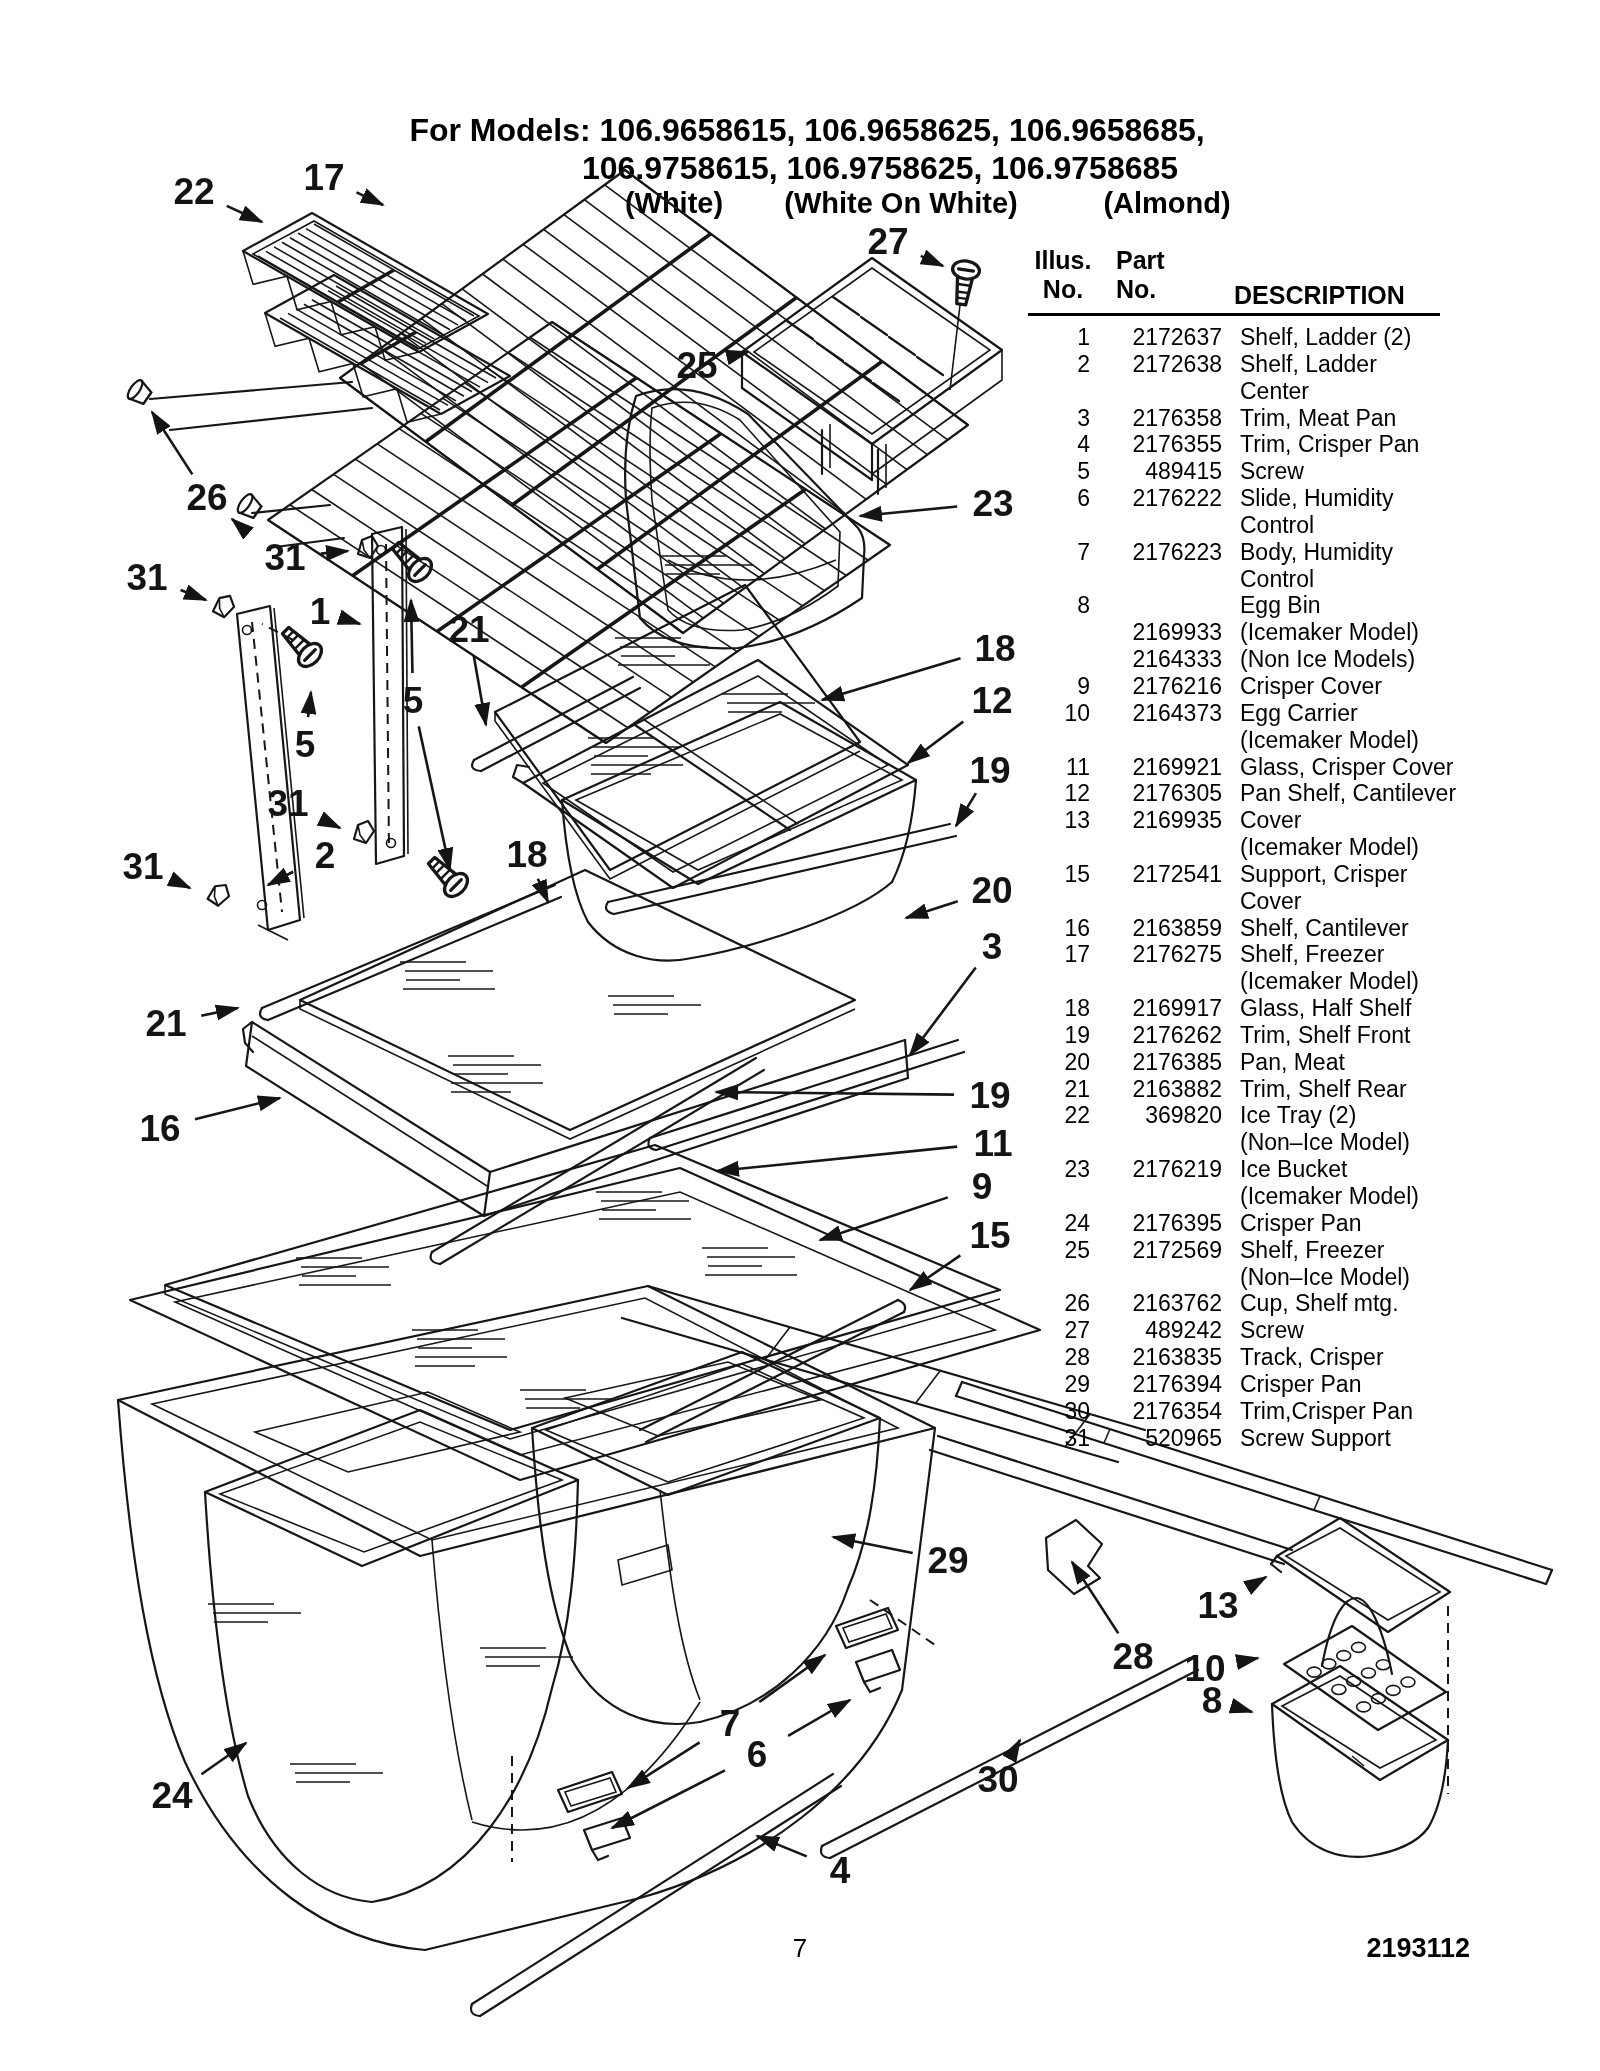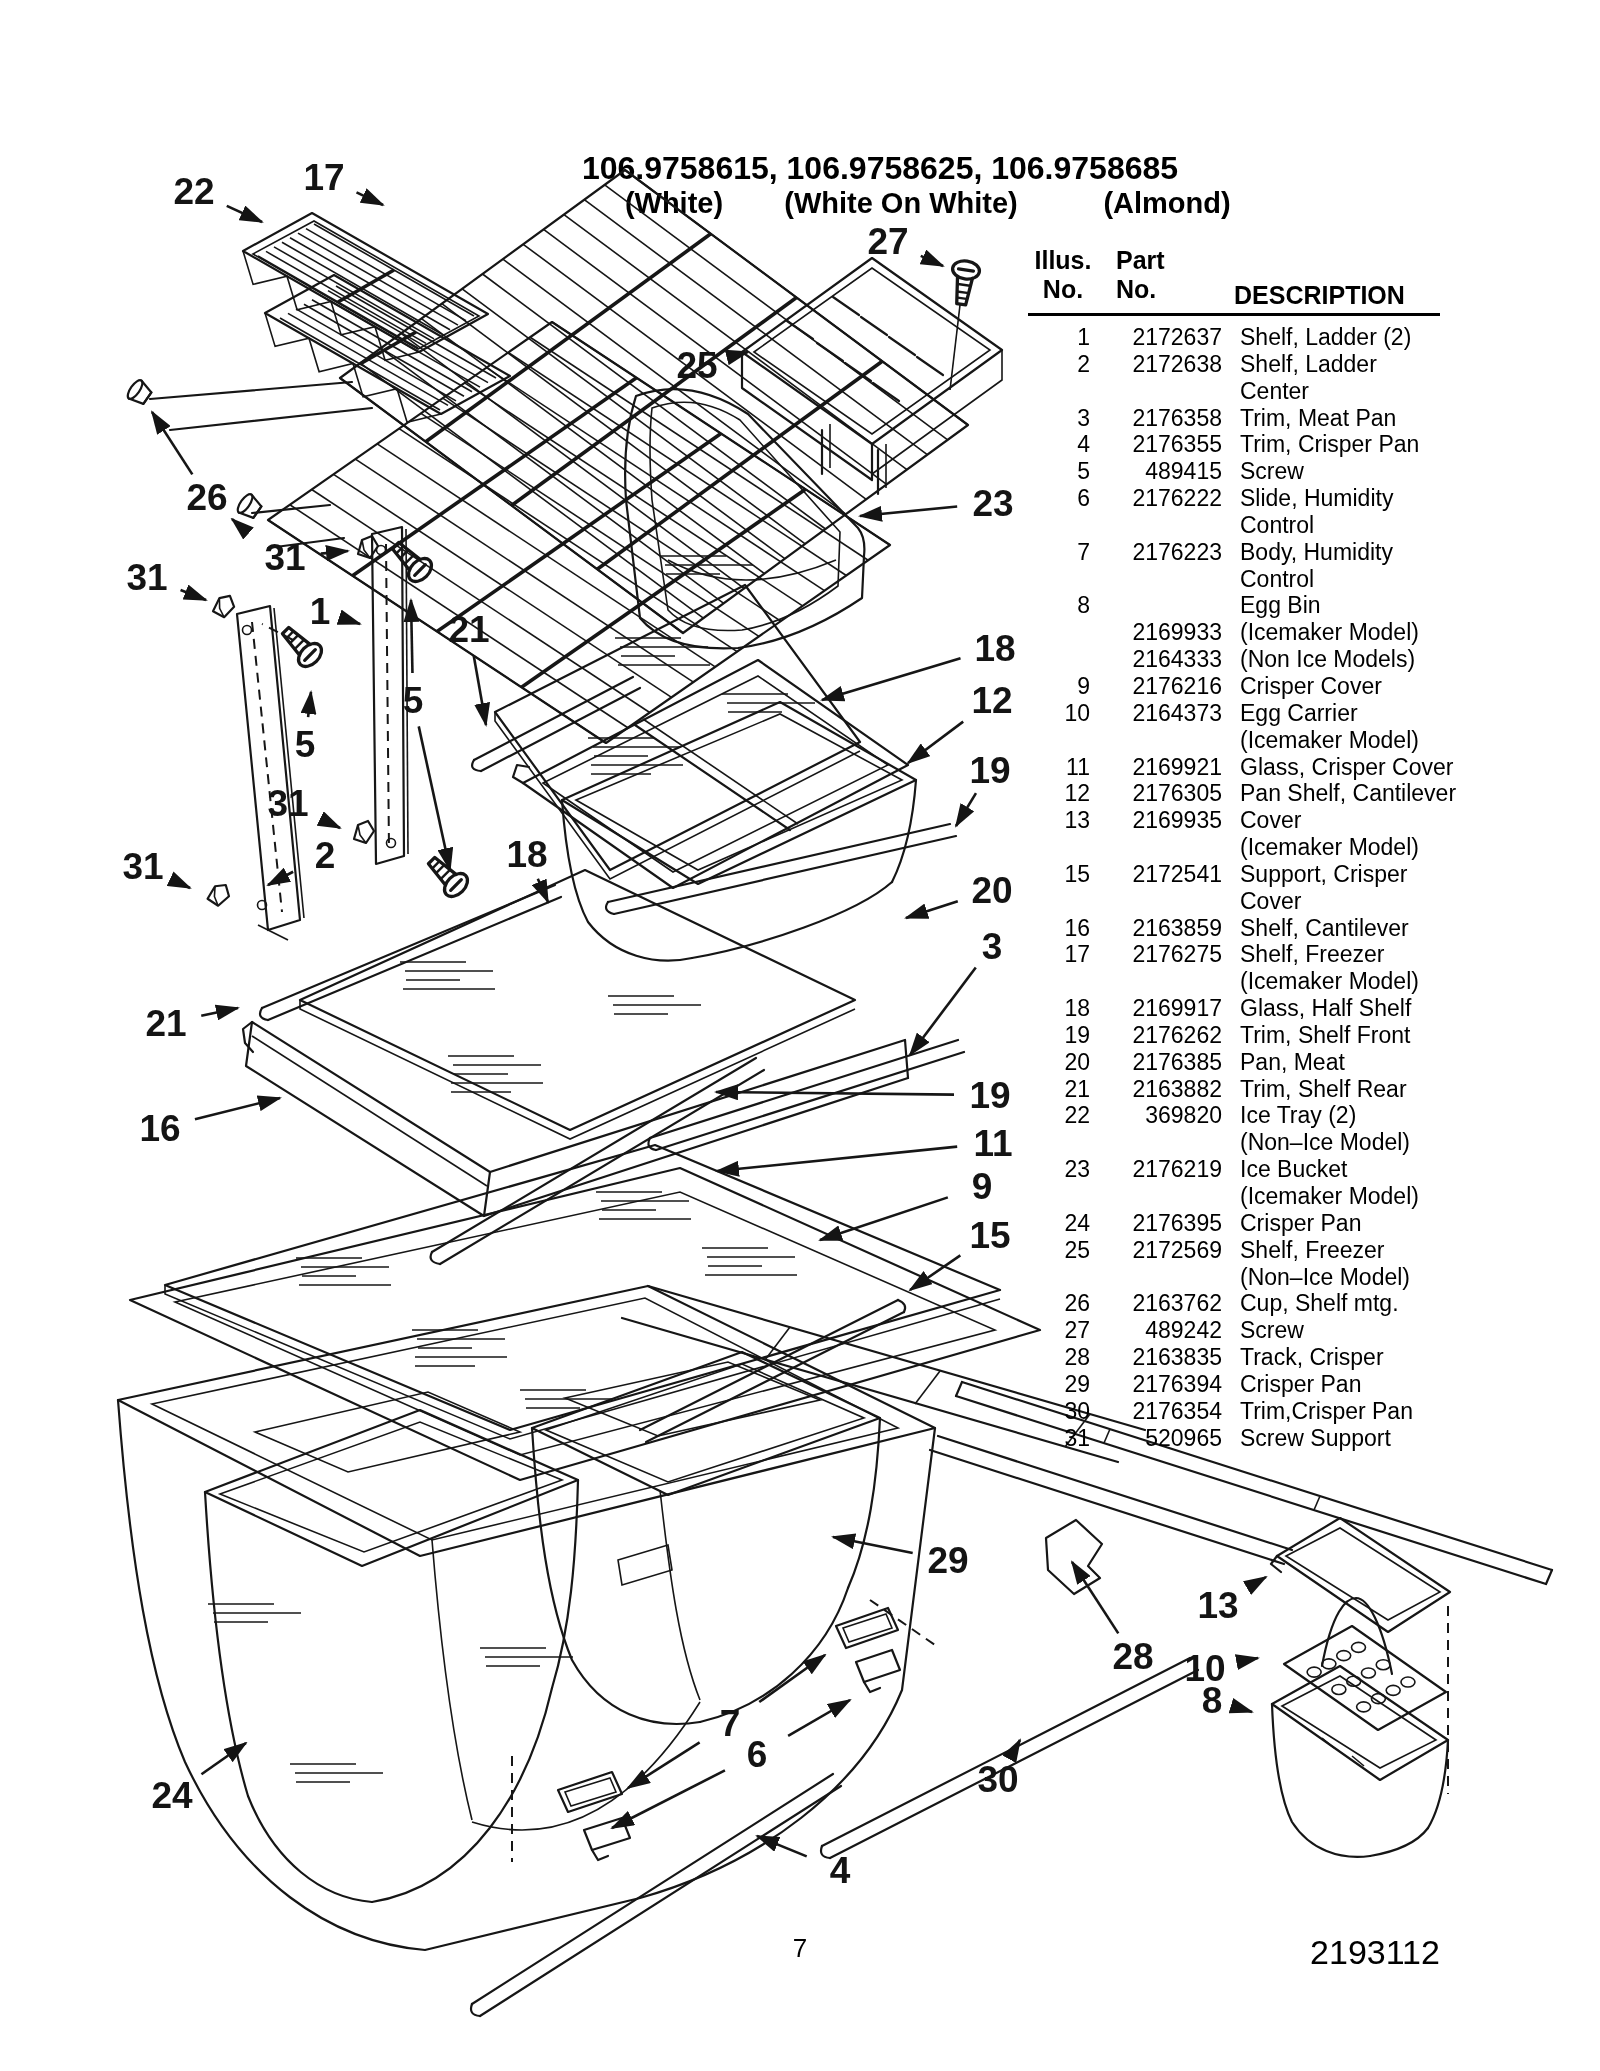--- a/index.html
+++ b/index.html
@@ -21,36 +21,37 @@
   .pt-h2{position:absolute;left:88px;width:95px;}
   .pt-h3{position:absolute;left:206px;bottom:0;text-align:right;}
   .pt-rule{border-top:3px solid #000;width:412px;margin-top:3px;}
   .pt-rows{padding-top:8px;font-size:23px;}
   .pt-row{display:flex;height:26.85px;line-height:26.85px;}
   .pt-ill{width:62px;text-align:right;flex:none;}
   .pt-part{width:132px;text-align:right;flex:none;}
   .pt-desc{padding-left:18px;white-space:nowrap;}
 
   .pg-num{position:absolute;left:0;width:1600px;top:1933px;text-align:center;font-size:26px;}
-  .doc-num{position:absolute;left:1280px;width:190px;top:1933px;text-align:center;font-size:34px;}
+  .doc-num{position:absolute;left:1280px;width:190px;top:1933px;text-align:right;font-size:27px;font-weight:bold;}
 
   svg.diagram{position:absolute;left:0;top:0;}
   svg.diagram *{vector-effect:none;}
   .ln{stroke:#161616;stroke-width:2.2;fill:none;stroke-linejoin:round;stroke-linecap:round;}
   .thin{stroke:#161616;stroke-width:1.6;fill:none;}
   .thick{stroke:#161616;stroke-width:3.6;fill:none;}
   .dash{stroke:#161616;stroke-width:2;fill:none;stroke-dasharray:10 7;}
   .callout-txt{font-family:"Liberation Sans",sans-serif;font-size:37px;font-weight:bold;fill:#141414;}
   .leader{stroke:#161616;stroke-width:2.6;fill:none;}
 </style>
 </head>
 <body>
 
 <div class="page">
 
+  <div class="hdr-models1">For Models: 106.9658615, 106.9658625, 106.9658685,</div>
   <div class="hdr-models2">106.9758615, 106.9758625, 106.9758685</div>
   <div class="color-note cn-white">(White)</div>
   <div class="color-note cn-wow">(White On White)</div>
   <div class="color-note cn-almond">(Almond)</div>
 
   <svg class="diagram" width="1600" height="2071" viewBox="0 0 1600 2071">
     <defs>
       <marker id="arr" markerUnits="userSpaceOnUse" markerWidth="24" markerHeight="16" refX="22" refY="8" orient="auto">
         <path d="M0,0 L24,8 L0,16 Z" fill="#141414"></path>
       </marker>

